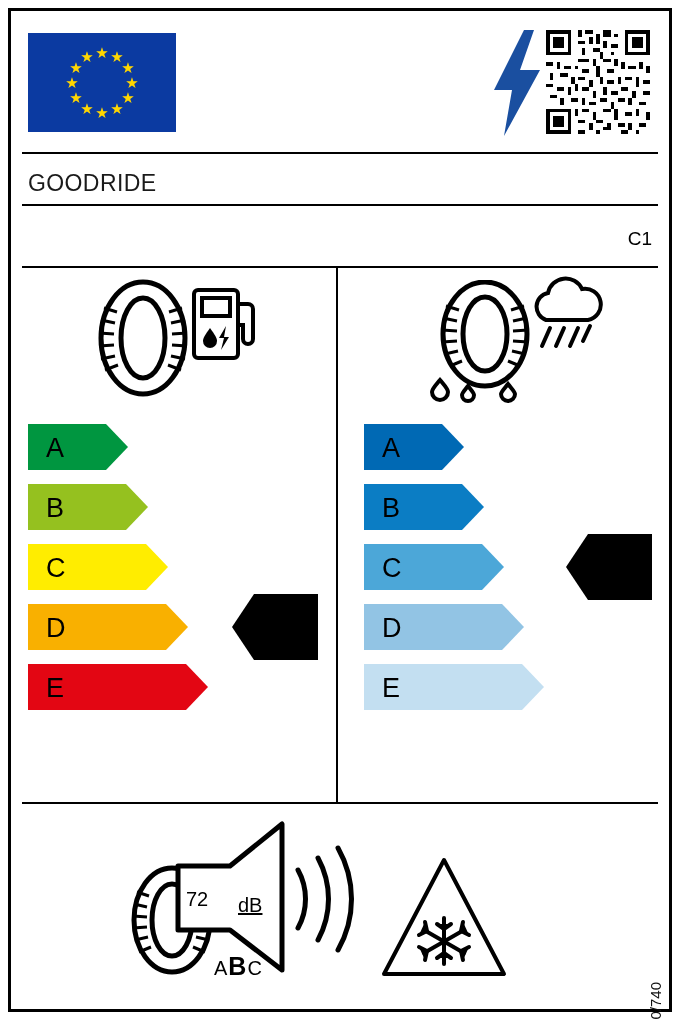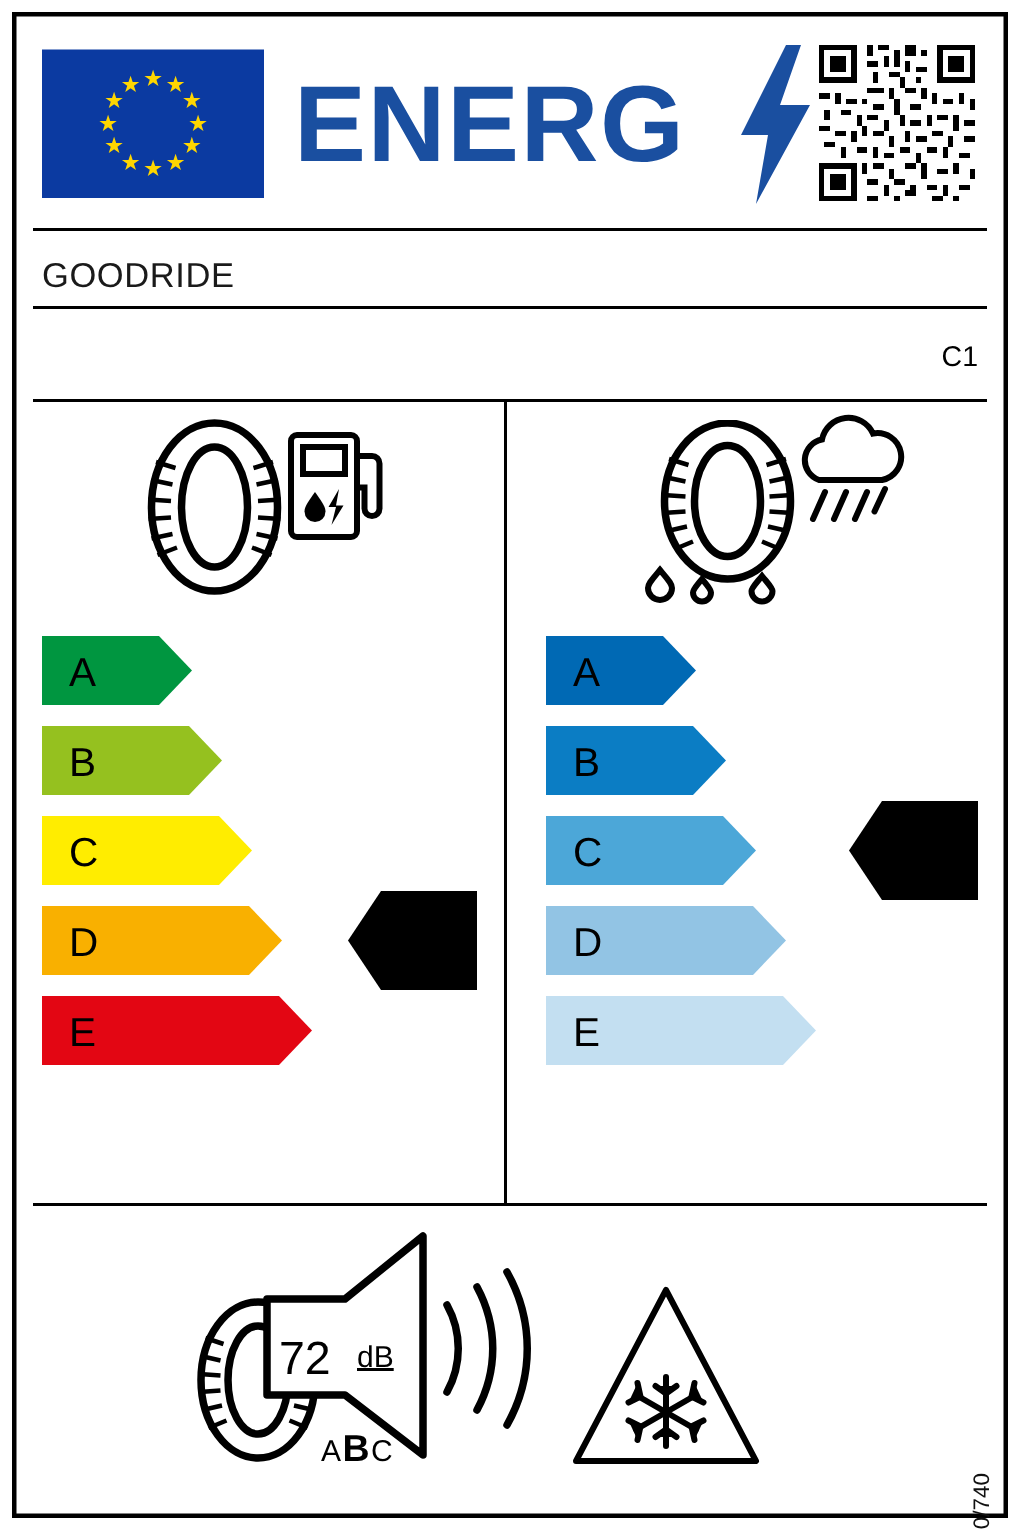--- a/index.html
+++ b/index.html
@@ -149,21 +149,21 @@
     color: #fff;
     width: 100%;
     text-align: center;
     padding-left: 14px;
     box-sizing: border-box;
   }
 
   
   .noise-db {
     position: absolute;
-    font-size: 31px;
+    font-size: 20px;
     color: #000;
   }
   .noise-unit {
     position: absolute;
     font-size: 20px;
     color: #000;
     text-decoration: underline;
   }
   .abc {
     position: absolute;
@@ -198,21 +198,20 @@
       <div class="eu-star" style="left: 92.4808px; top: 57px;">★</div>
       <div class="eu-star" style="left: 81.5px; top: 67.9808px;">★</div>
       <div class="eu-star" style="left: 66.5px; top: 72px;">★</div>
       <div class="eu-star" style="left: 51.5px; top: 67.9808px;">★</div>
       <div class="eu-star" style="left: 40.5192px; top: 57px;">★</div>
       <div class="eu-star" style="left: 36.5px; top: 42px;">★</div>
       <div class="eu-star" style="left: 40.5192px; top: 27px;">★</div>
       <div class="eu-star" style="left: 51.5px; top: 16.0192px;">★</div>
     </div>
 
-  <div class="energ">ENERG</div>
 
   <svg class="bolt" viewBox="0 0 46 106">
     <polygon points="30,0 0,60 18,60 10,106 46,40 26,40 40,0" fill="#1a4fa0"></polygon>
   </svg>
 
   <svg class="qr" viewBox="0 0 29 29" shape-rendering="crispEdges">
     <rect width="29" height="29" fill="#fff"></rect>
     <g fill="#000">
       <rect x="0" y="0" width="7" height="1"></rect>
         <rect x="0" y="6" width="7" height="1"></rect>

